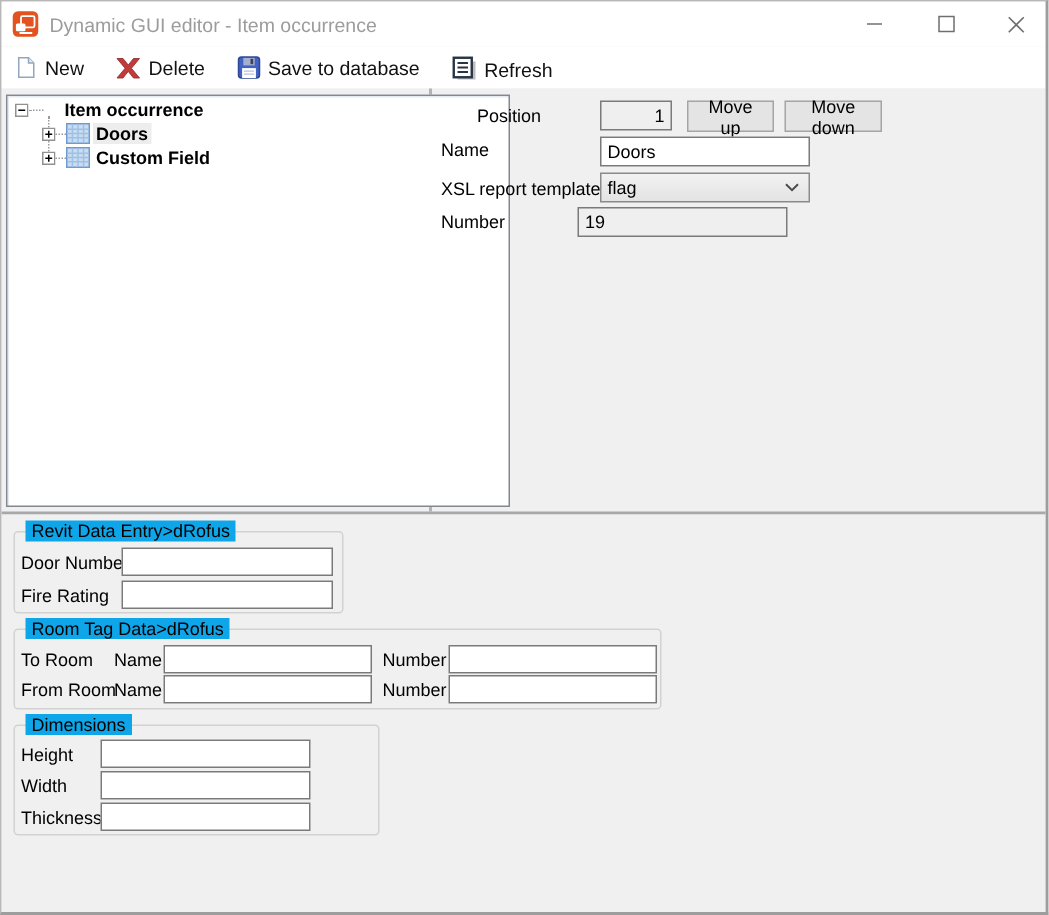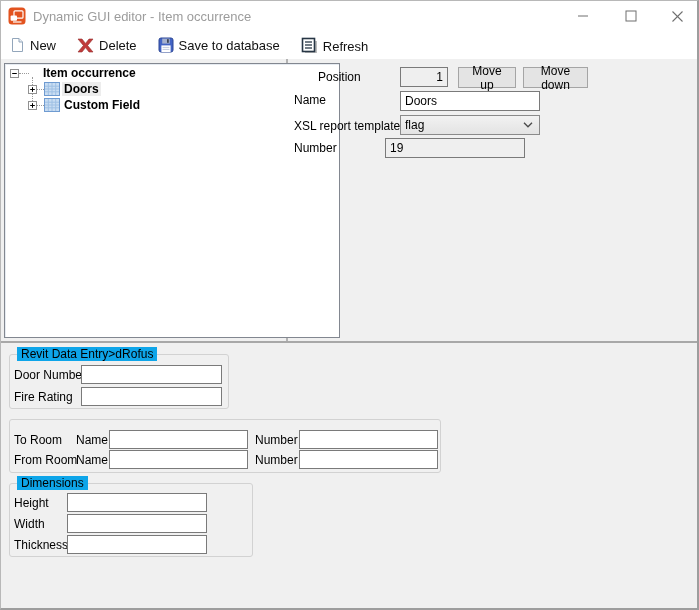--- a/index.html
+++ b/index.html
@@ -188,20 +188,21 @@
 
   <div class="group" style="left:8px;top:353px;width:220px;height:55px;">
     <span class="gtitle">Revit Data Entry&gt;dRofus</span>
     <span class="glabel" style="left:4px;top:13px;">Door Number</span>
     <input class="ginput" style="left: 71px; top: 10px; width: 141px;" value="">
     <span class="glabel" style="left:4px;top:35px;">Fire Rating</span>
     <input class="ginput" style="left: 71px; top: 32px; width: 141px;" value="">
   </div>
 
   <div class="group" style="left:8px;top:418px;width:432px;height:54px;">
+    <span class="gtitle">Room Tag Data&gt;dRofus</span>
 
     <span class="glabel" style="left:4px;top:13px;">To Room</span>
     <span class="glabel" style="left:66px;top:13px;">Name</span>
     <input class="ginput" style="left: 99px; top: 10px; width: 139px;" value="">
     <span class="glabel" style="left:245px;top:13px;">Number</span>
     <input class="ginput" style="left: 289px; top: 10px; width: 139px;" value="">
 
     <span class="glabel" style="left:4px;top:33px;">From Room</span>
     <span class="glabel" style="left:66px;top:33px;">Name</span>
     <input class="ginput" style="left: 99px; top: 30px; width: 139px;" value="">

